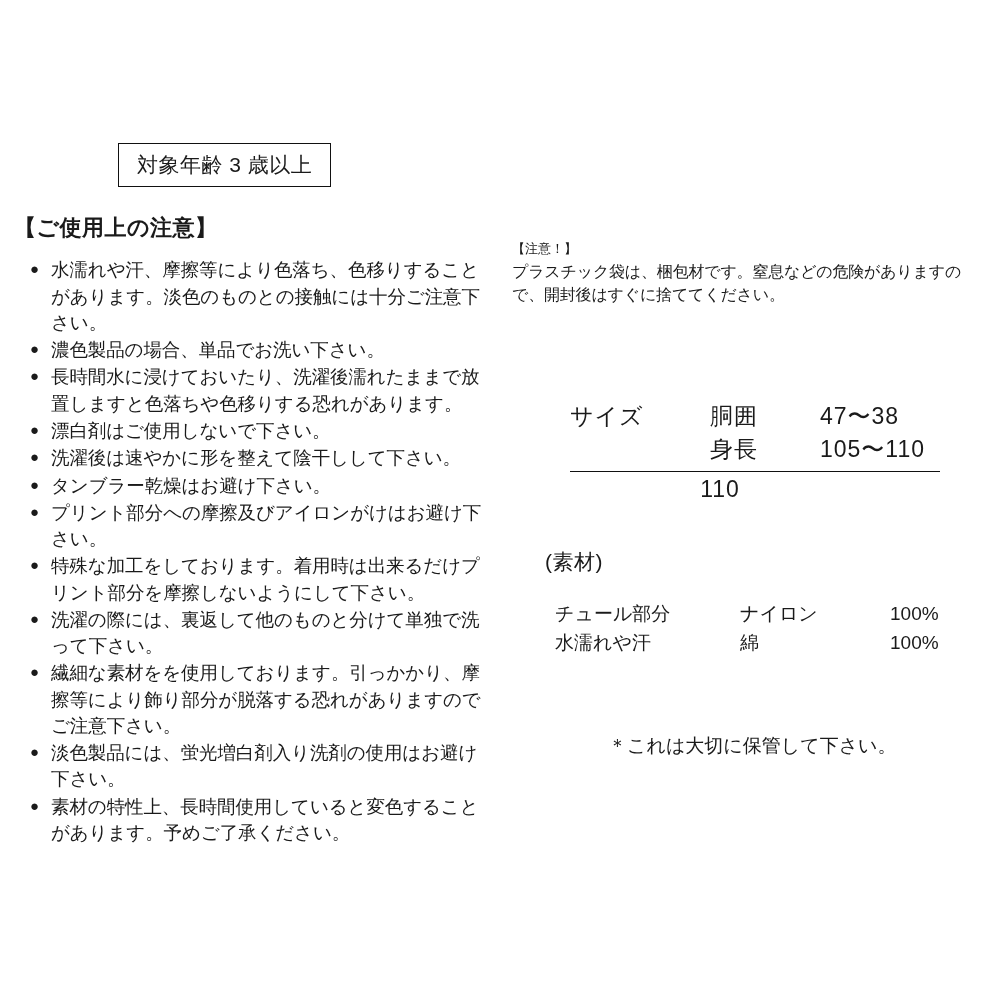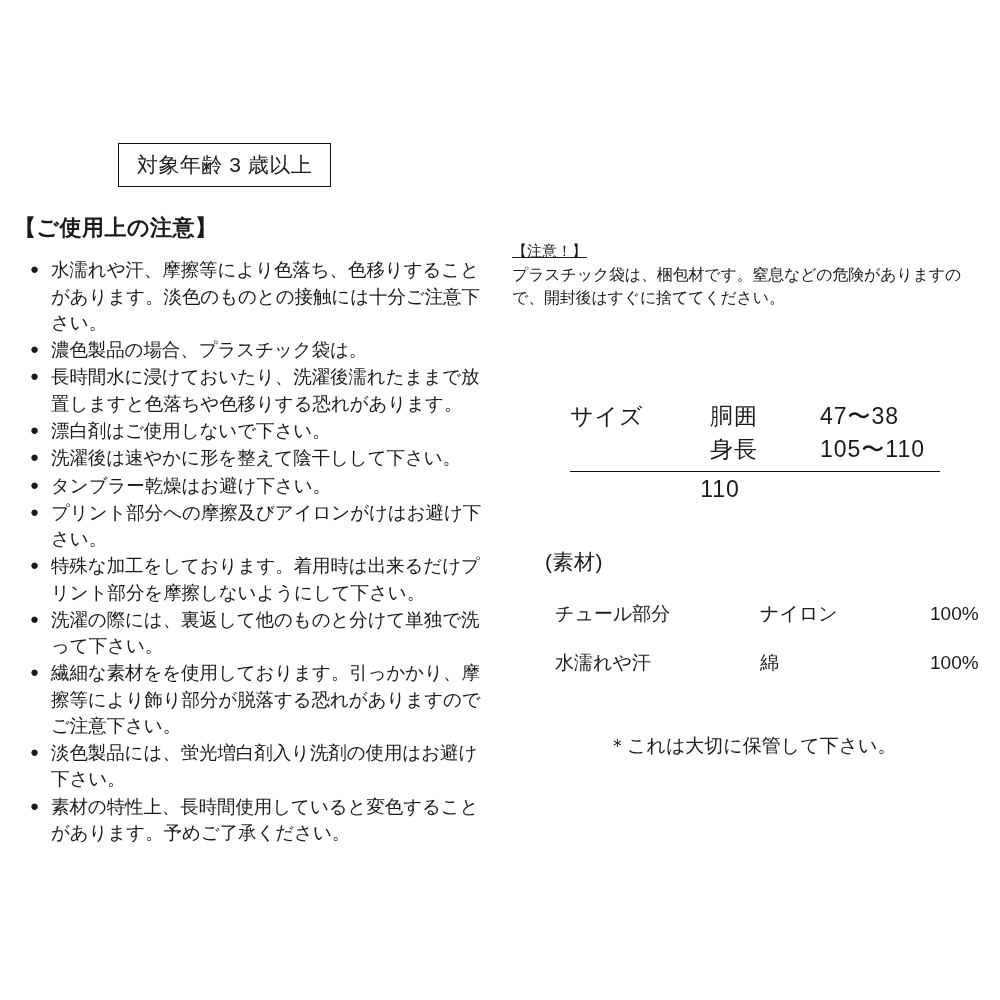--- a/index.html
+++ b/index.html
@@ -73,25 +73,24 @@
   }
 
   
   .right-col {
     position: absolute;
     left: 512px;
     top: 240px;
     width: 470px;
   }
   .caution-head {
-    font-size: 15px;
+    font-size: 13px;
     line-height: 1.45;
     margin: 0 0 1px 0;
     letter-spacing: 0px;
-    text-decoration: underline;
   }
   .caution-body {
     font-size: 16px;
     line-height: 1.45;
     margin: 0;
     letter-spacing: -0.2px;
   }
 
   
   .size-block {
@@ -140,21 +139,20 @@
     font-size: 21px;
     margin: 0 0 24px 0;
     letter-spacing: 0.5px;
   }
   .material-grid {
     display: grid;
     grid-template-columns: 185px 150px auto;
     font-size: 19px;
     line-height: 1.5;
     padding-left: 10px;
-    gap: 20px;
   }
   .mat-part { white-space: nowrap; }
   .mat-name { white-space: nowrap; text-align: left; }
   .mat-pct  { white-space: nowrap; text-align: right; padding-right: 30px;}
 
   .footnote {
     position: absolute;
     left: 608px;
     top: 733px;
     font-size: 19px;
@@ -168,21 +166,21 @@
 <div class="page">
 
   <div class="age-box">
     <span>対象年齢 3 歳以上</span>
   </div>
 
   <div class="left-col">
     <h2 class="section-title">【ご使用上の注意】</h2>
     <ul class="notice-list">
       <li class="notice-item">水濡れや汗、摩擦等により色落ち、色移りすることがあります。淡色のものとの接触には十分ご注意下さい。</li>
-      <li class="notice-item">濃色製品の場合、プラスチック袋は。</li>
+      <li class="notice-item">濃色製品の場合、単品でお洗い下さい。</li>
       <li class="notice-item">長時間水に浸けておいたり、洗濯後濡れたままで放置しますと色落ちや色移りする恐れがあります。</li>
       <li class="notice-item">漂白剤はご使用しないで下さい。</li>
       <li class="notice-item">洗濯後は速やかに形を整えて陰干しして下さい。</li>
       <li class="notice-item">タンブラー乾燥はお避け下さい。</li>
       <li class="notice-item">プリント部分への摩擦及びアイロンがけはお避け下さい。</li>
       <li class="notice-item">特殊な加工をしております。着用時は出来るだけプリント部分を摩擦しないようにして下さい。</li>
       <li class="notice-item">洗濯の際には、裏返して他のものと分けて単独で洗って下さい。</li>
       <li class="notice-item">繊細な素材をを使用しております。引っかかり、摩擦等により飾り部分が脱落する恐れがありますのでご注意下さい。</li>
       <li class="notice-item">淡色製品には、蛍光増白剤入り洗剤の使用はお避け下さい。</li>
       <li class="notice-item">素材の特性上、長時間使用していると変色することがあります。予めご了承ください。</li>

